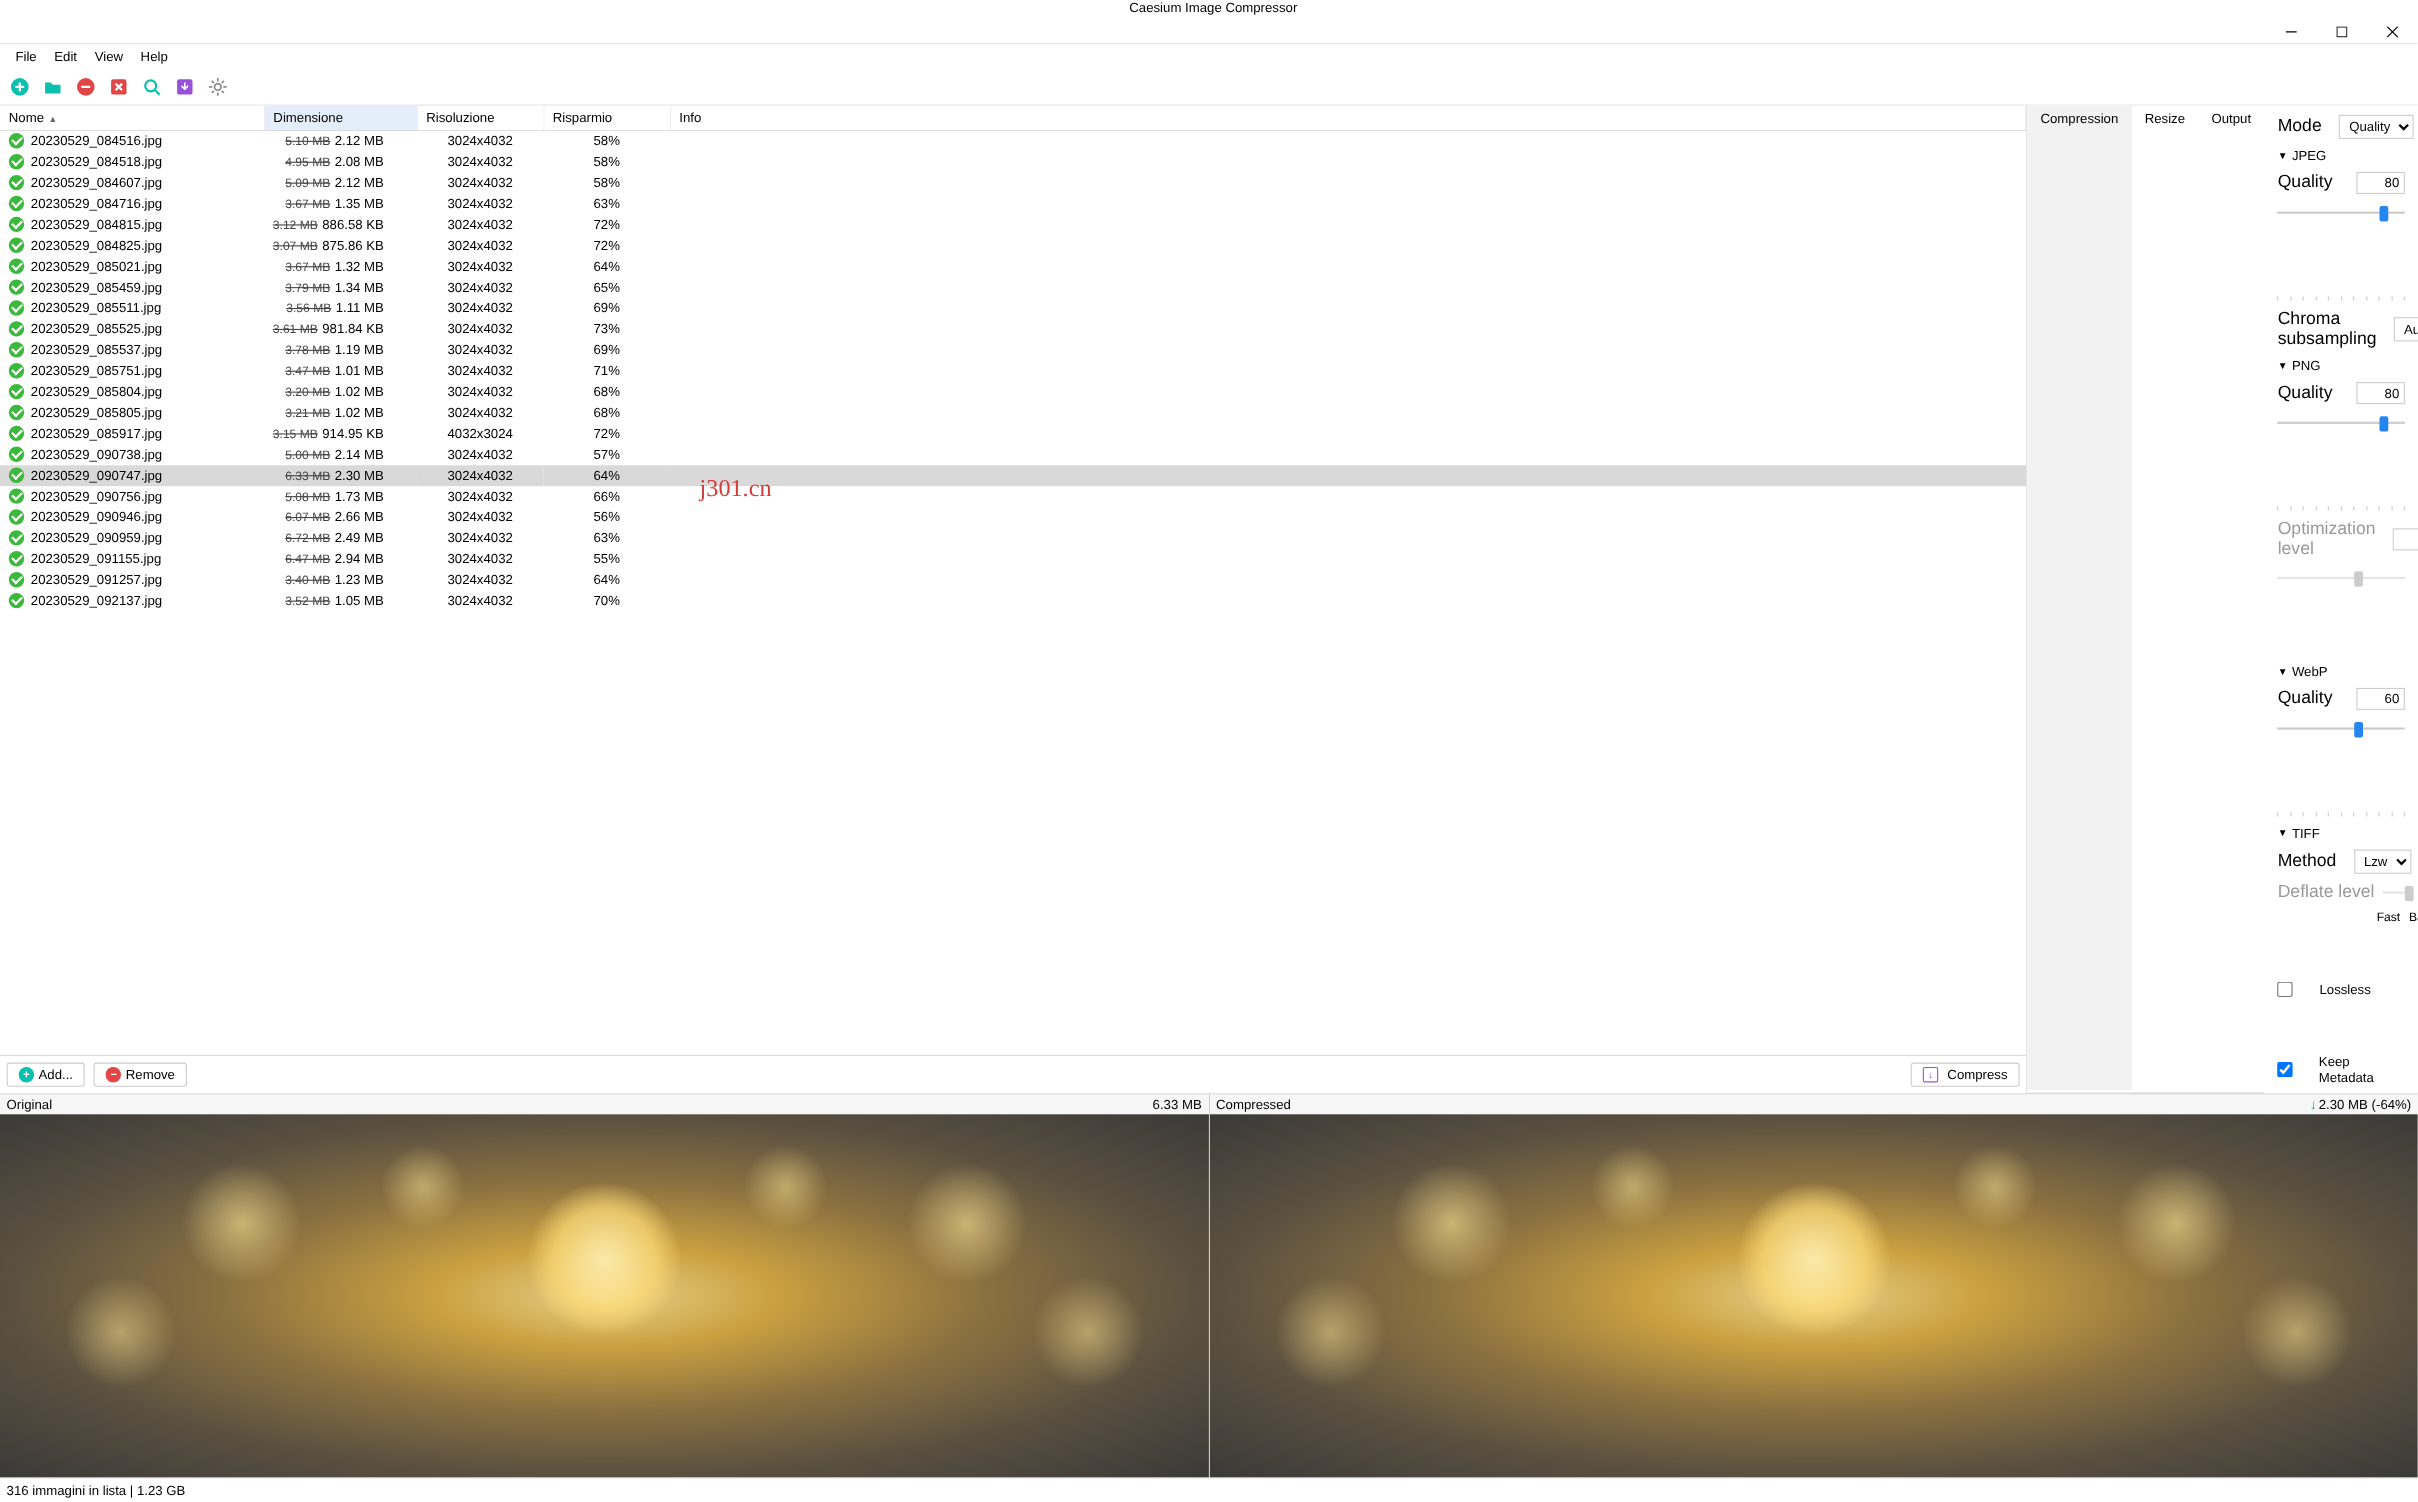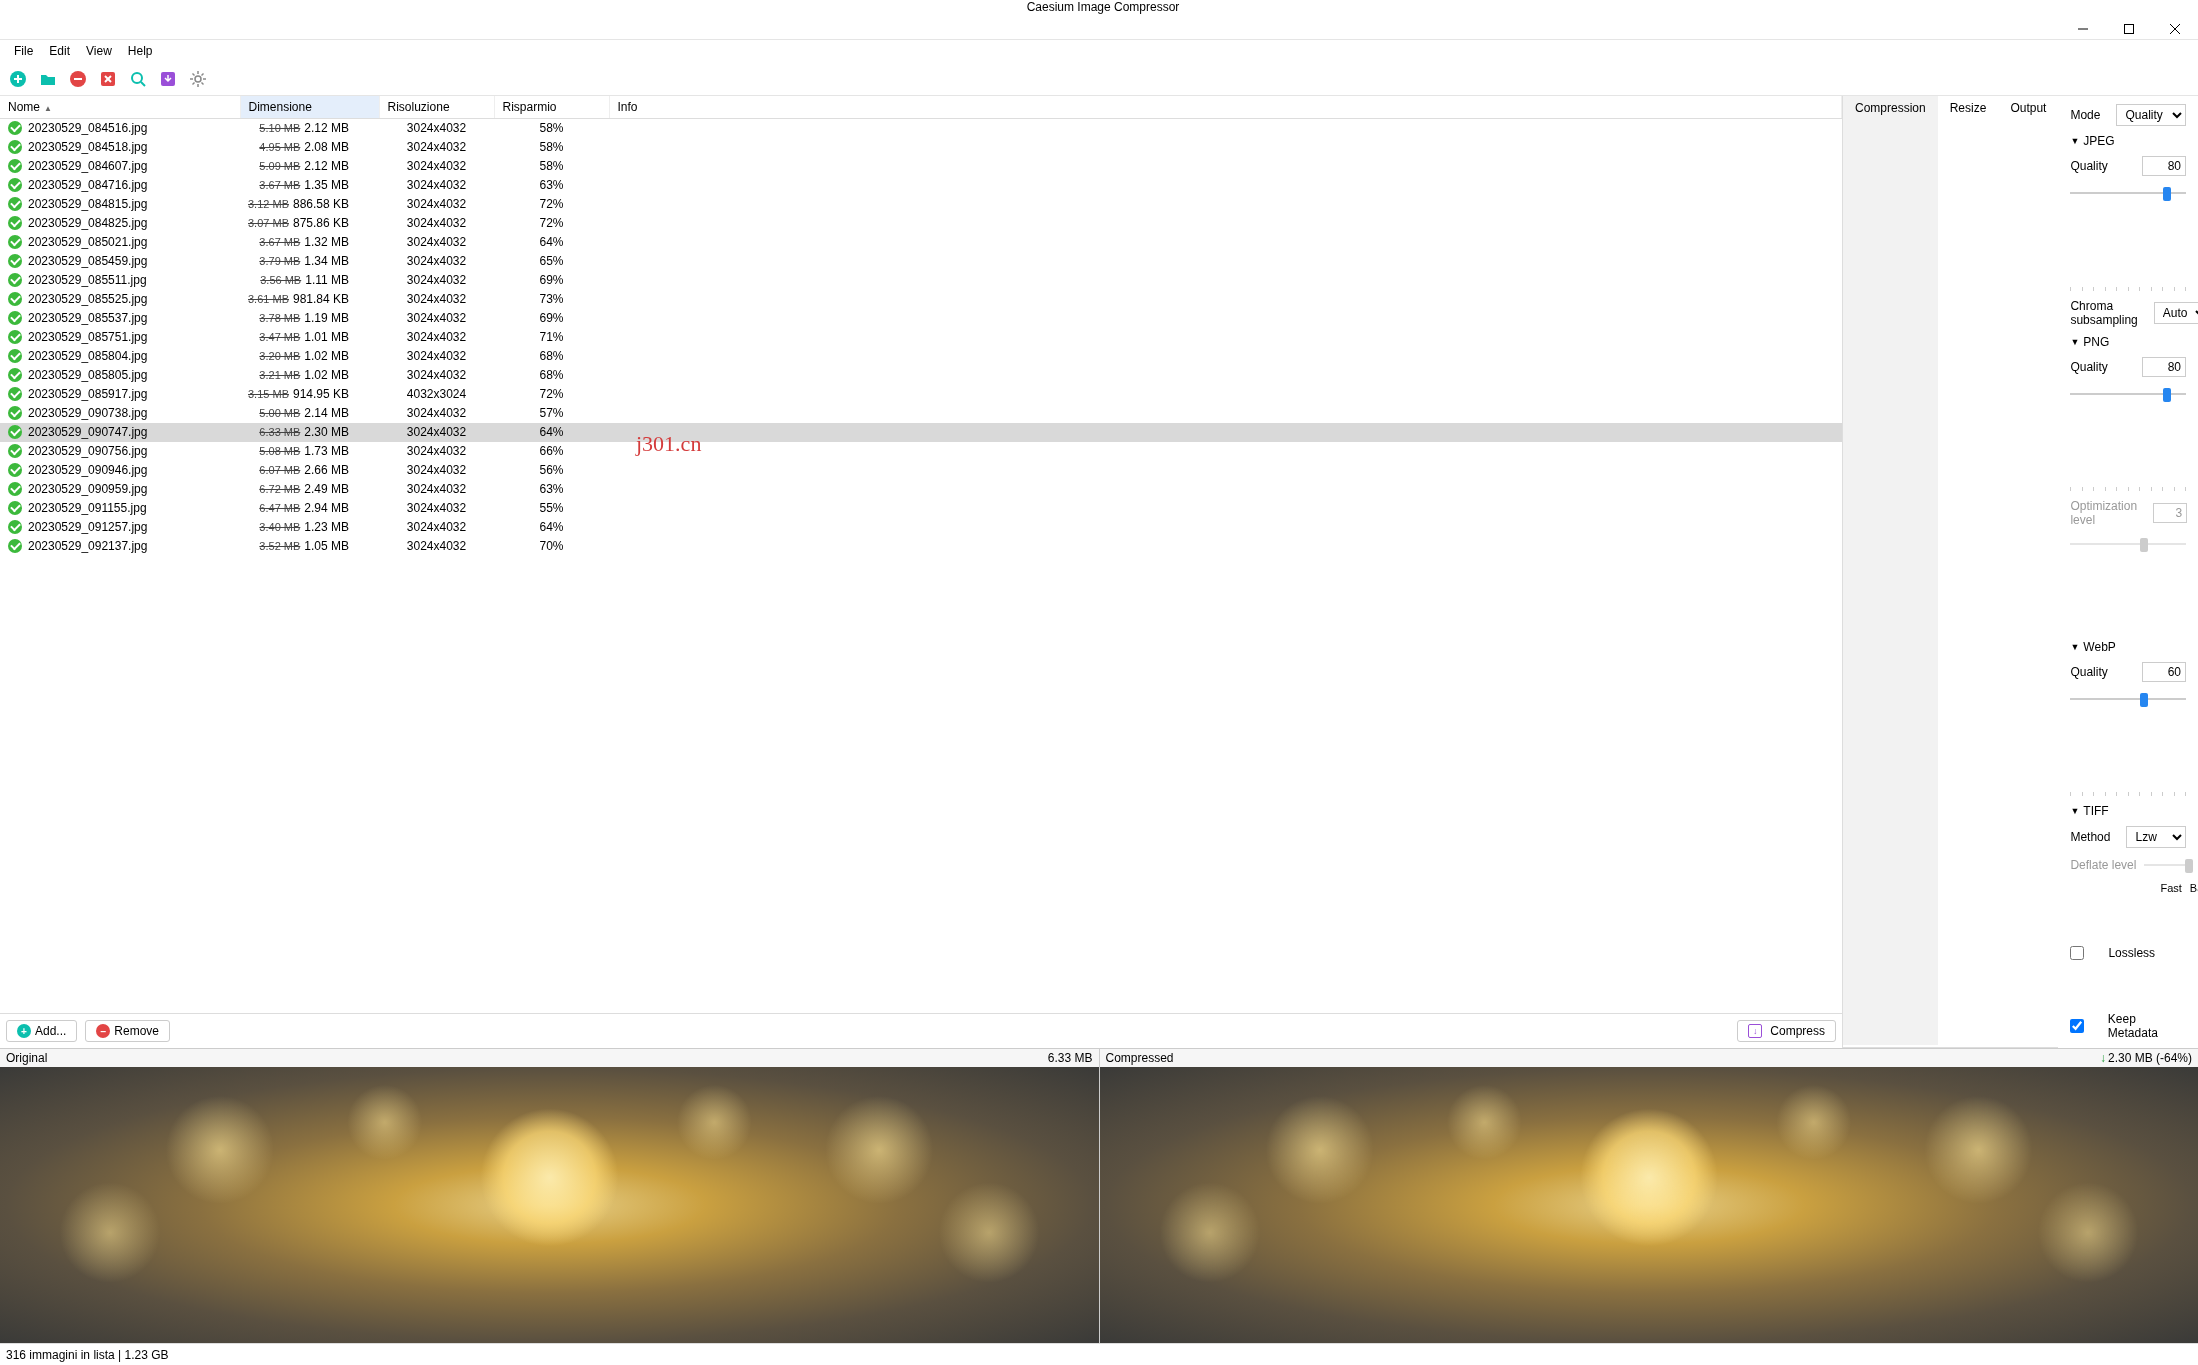--- a/index.html
+++ b/index.html
@@ -39,35 +39,35 @@
 .btn.compress { margin-left: auto; }
 .circle-icon { width: 14px; height: 14px; border-radius: 50%; display: inline-flex; align-items: center; justify-content: center; color: #fff; font-size: 10px; font-weight: bold; }
 .circle-icon.add { background: #0bbfae; }
 .circle-icon.remove { background: #e24545; }
 .right-pane { width: 355px; display: flex; flex-direction: row; background: #fff; }
 .tabs { display: flex; border-bottom: 1px solid #ddd; }
 .tab { padding: 5px 12px; font-size: 12px; }
 .tab.active { background: #f2f2f2; border-bottom: 2px solid #fff; }
 .panel-body { padding: 8px 12px; display: flex; flex-direction: column; gap: 8px; overflow: auto; }
 .row { display: flex; align-items: center; gap: 8px; }
-.row label { font-size: 12px; }
+.row label { font-size: 16px; }
 .row .grow { flex: 1; }
 select, input[type=text] { border: 1px solid #ccc; font-size: 12px; padding: 2px 4px; background: #fff; }
 .section-head { display: flex; align-items: center; gap: 4px; font-size: 12px; cursor: default; }
 .section-head .tri { font-size: 9px; }
 .numbox { width: 44px; text-align: right; border: 1px solid #ccc; padding: 2px 4px; font-size: 12px; }
 .slider { position: relative; height: 18px; flex: 1; }
 .slider .track { position: absolute; top: 8px; left: 0; right: 0; height: 2px; background: #ccc; }
 .slider .thumb { position: absolute; top: 3px; width: 8px; height: 14px; background: #2686f0; border-radius: 2px; }
 .ticks { display: flex; justify-content: space-between; font-size: 8px; color: #aaa; margin-top: -2px; }
 .ticks span { width: 1px; height: 4px; background: #ccc; }
 .muted { color: #999; }
 .checkbox-row { display: flex; align-items: center; gap: 24px; margin-top: 44px; }
 .checkbox-row input { width: 14px; height: 14px; }
-.preview-area { display: flex; height: 295px; border-top: 1px solid #ccc; }
+.preview-area { display: flex; height: 349px; border-top: 1px solid #ccc; }
 .preview-half { flex: 1; display: flex; flex-direction: column; position: relative; }
 .preview-half:first-child { border-right: 1px solid #ccc; }
 .preview-head { display: flex; padding: 2px 6px; font-size: 12px; background: #f6f6f6; }
 .preview-head .right { margin-left: auto; }
 .down-arrow { color: #2aa040; margin-right: 2px; }
 .preview-img { flex: 1; background: radial-gradient(ellipse at center, #e8d088 0%, #caa040 20%, #8a7040 45%, #5a5040 70%, #3a3a38 100%); position: relative; overflow: hidden; }
 .preview-img::before { content: ""; position: absolute; inset: 0; background:
   radial-gradient(circle at 50% 40%, rgba(255,240,180,0.9) 0%, rgba(255,220,120,0.7) 8%, transparent 12%),
   radial-gradient(circle at 20% 30%, rgba(255,230,150,0.6) 0%, transparent 6%),
   radial-gradient(circle at 80% 30%, rgba(255,230,150,0.6) 0%, transparent 6%),

